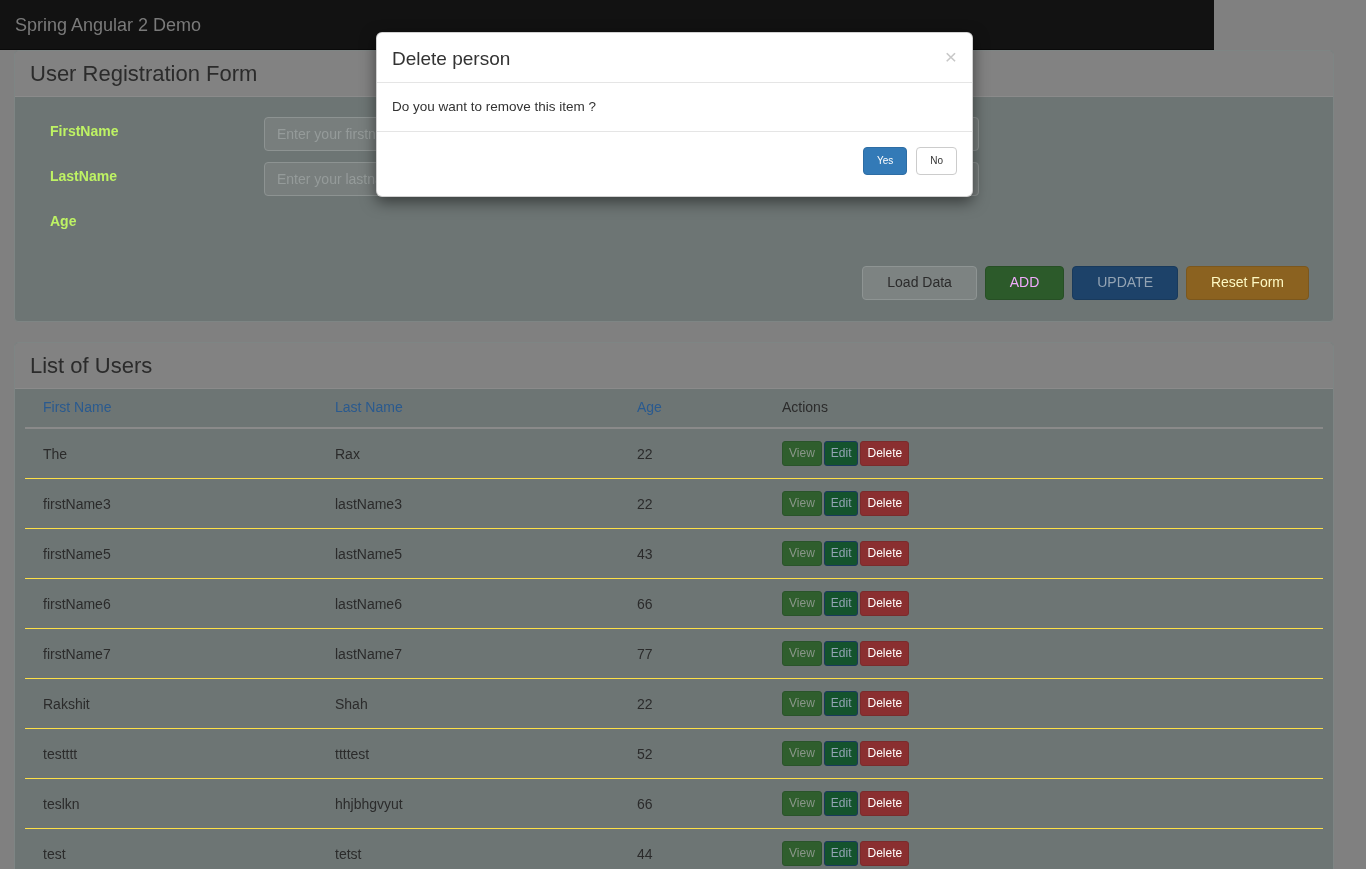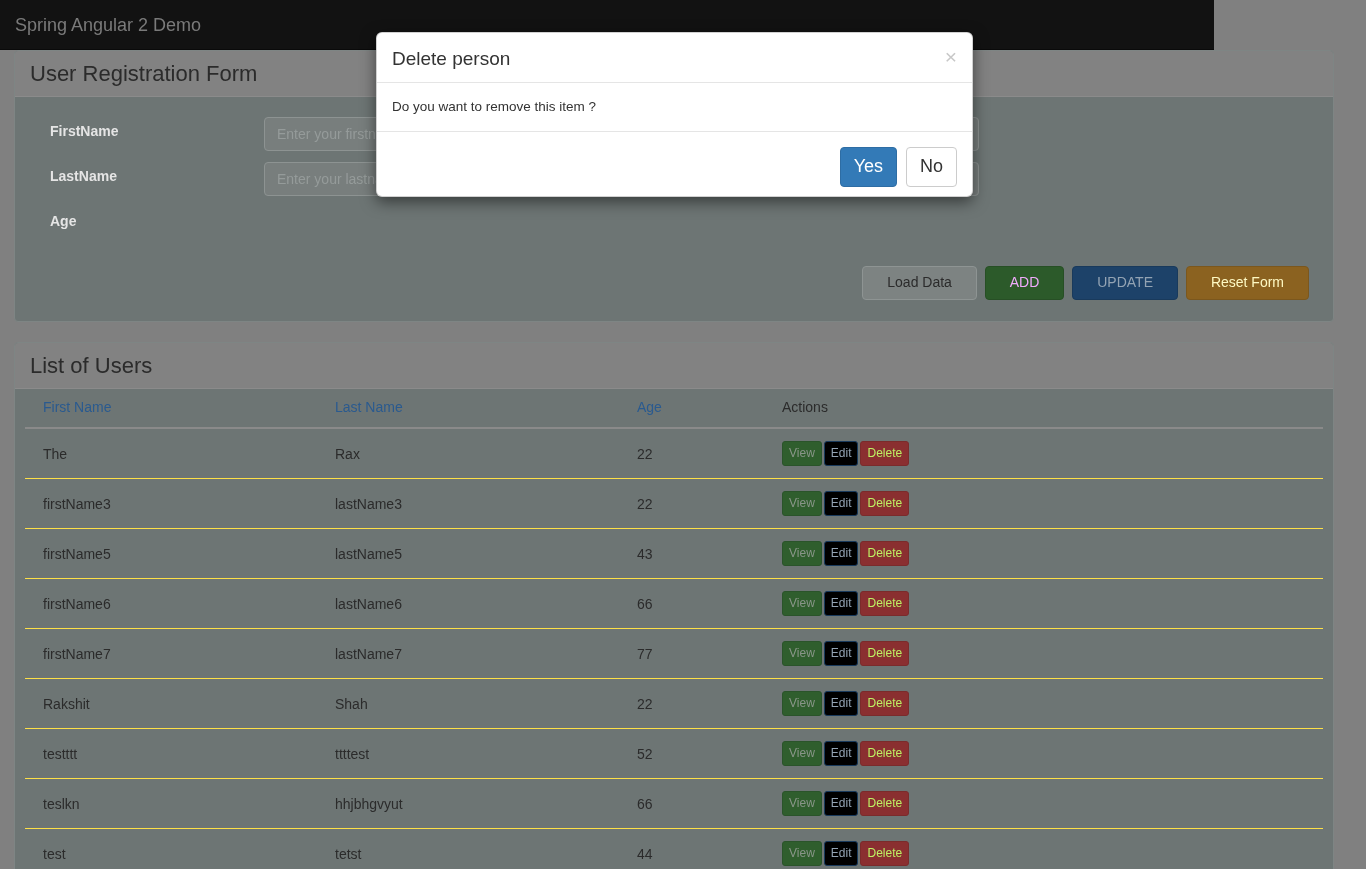--- a/index.html
+++ b/index.html
@@ -61,21 +61,21 @@
   
   .form-group {
     position: relative;
     height: 45px;
     margin-bottom: 0;
   }
   .control-label {
     position: absolute;
     left: 20px; top: 11px;
     font-weight: bold;
-    color: #e5e5e5;
+    color: #bef264;
     font-size: 14px;
   }
   .form-control-wrap {
     position: absolute;
     left: 234px; top: 5px;
     width: 715px;
   }
   .form-control {
     display: block;
     width: 715px; height: 34px;
@@ -153,22 +153,22 @@
     padding: 2px 6px 3px 6px;
     font-size: 12px;
     line-height: 1.5;
     border-radius: 3px;
     border: 1px solid transparent;
     font-family: "Liberation Sans", sans-serif;
     cursor: pointer;
     margin-right: 2px;
   }
   .btn-view   { background: #2f5e2d; border-color: #2a542a; color: #8a9689; }
-  .btn-edit   { background: #000000; border-color: #193a5c; color: #93a3b3; text-align: right; }
-  .btn-delete { background: #8a2f30; border-color: #7b2b2b; color: #bef264; }
+  .btn-edit   { background: #14532d; border-color: #193a5c; color: #93a3b3; text-align: right; }
+  .btn-delete { background: #8a2f30; border-color: #7b2b2b; color: #ffffff; }
 
   
   .modal-dialog {
     position: absolute;
     left: 376px; top: 32px;
     width: 597px;
     background: #ffffff;
     border: 1px solid rgba(0,0,0,.18);
     border-radius: 6px;
     box-shadow: 0 5px 15px rgba(0,0,0,.5);
@@ -206,21 +206,21 @@
   }
   .modal-footer {
     padding: 15px;
     border-top: 1px solid #e5e5e5;
     text-align: right;
     height: 65px;
   }
   .btn-modal {
     display: inline-block;
     padding: 6px 13px;
-    font-size: 18px;
+    font-size: 10px;
     line-height: 1.42857;
     border-radius: 4px;
     border: 1px solid transparent;
     font-family: "Liberation Sans", sans-serif;
     cursor: pointer;
     margin-left: 5px;
   }
   .btn-yes { background: #337ab7; border-color: #2e6da4; color: #fff; }
   .btn-no  { background: #fff; border-color: #ccc; color: #333; }
 </style>

